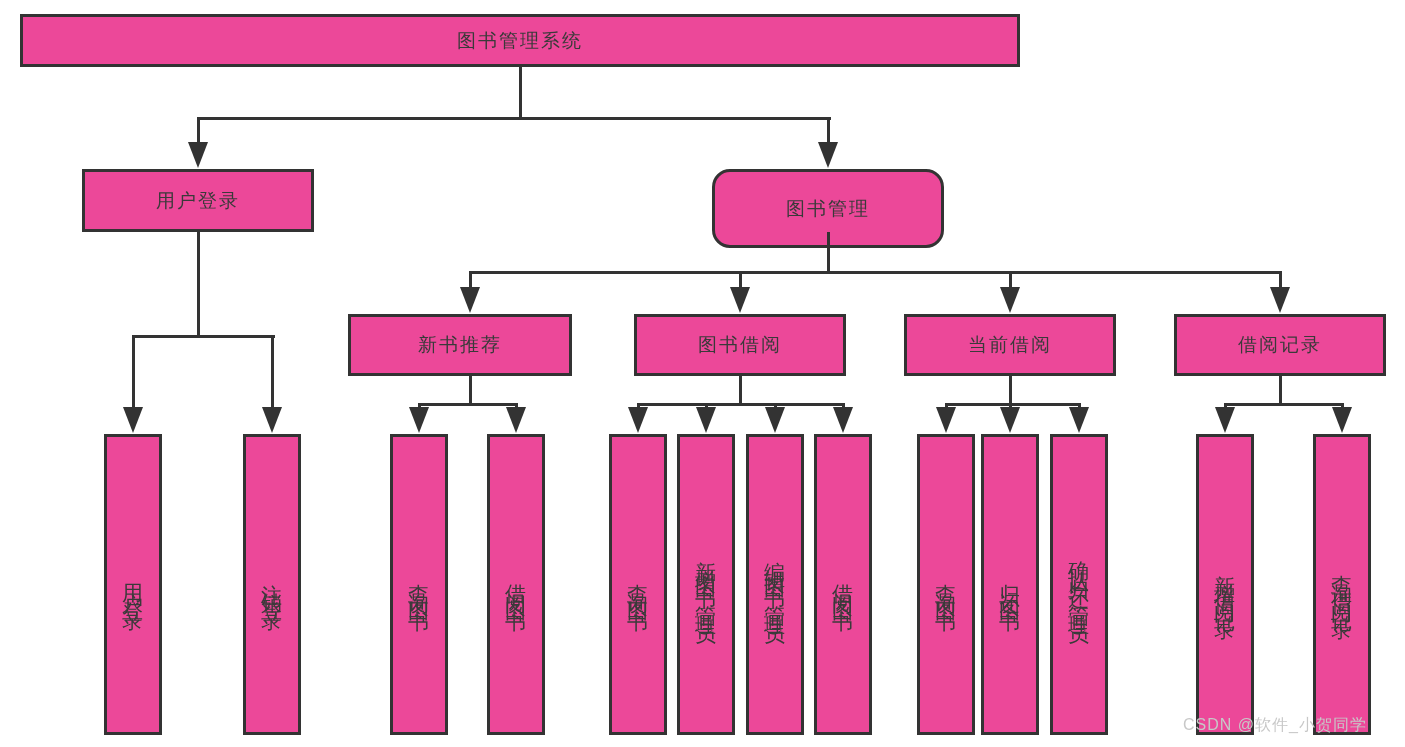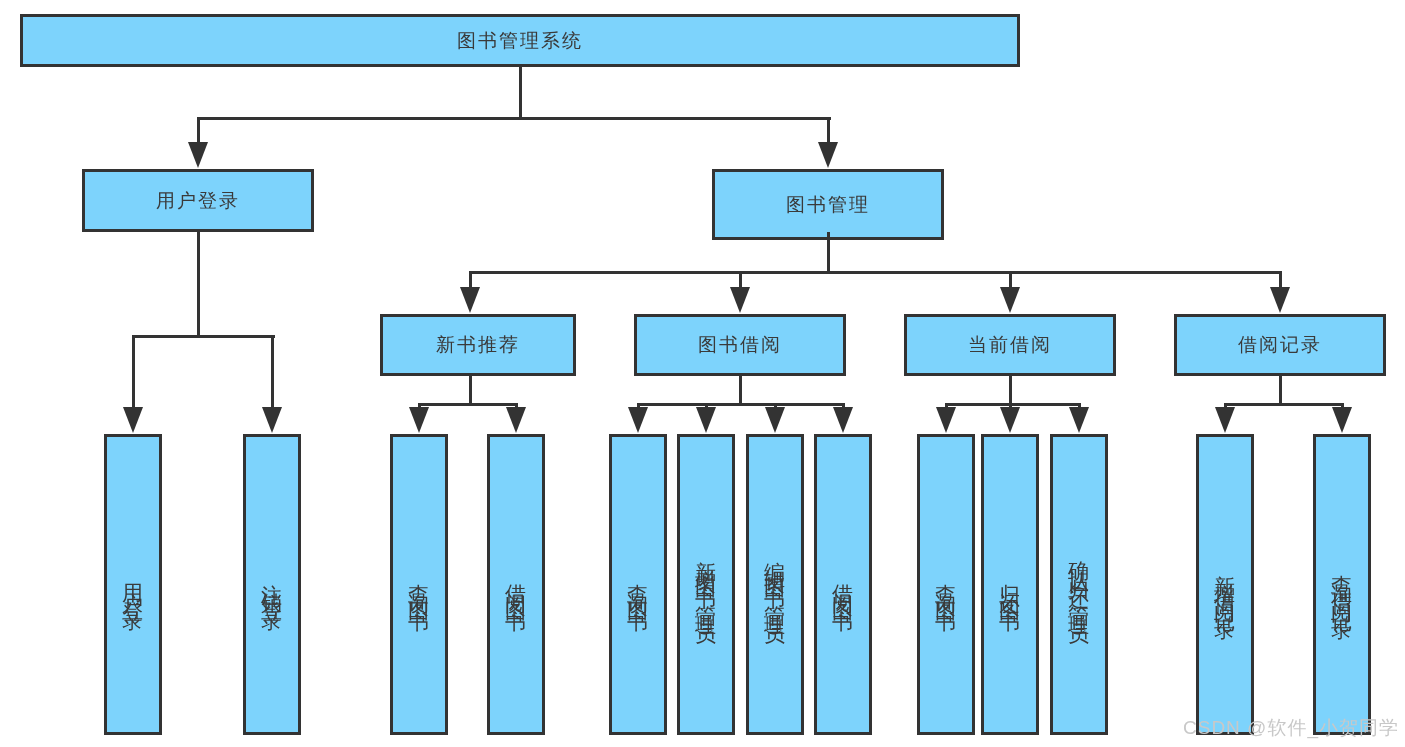--- a/index.html
+++ b/index.html
@@ -8,21 +8,21 @@
     width: 1405px;
     height: 747px;
     background: var(--background, #ffffff);
     font-family: "Liberation Sans", "DejaVu Sans", sans-serif;
     overflow: hidden;
   }
   .node {
     position: absolute;
     box-sizing: border-box;
     border: 3px solid var(--line, #333333);
-    background: #7dd3fc;
+    background: #ec4899;
     color: var(--text, #3a3a3a);
     display: flex;
     align-items: center;
     justify-content: center;
   }
   .node.h { font-size: 19px; letter-spacing: 2px; }
   .vtext {
     writing-mode: vertical-rl;
     text-orientation: mixed;
     font-size: 21px;
@@ -36,44 +36,44 @@
     position: absolute;
     width: 0; height: 0;
     border-left: 10px solid transparent;
     border-right: 10px solid transparent;
     border-top: 26px solid var(--line, #333333);
   }
   .watermark {
     position: absolute;
     left: 1183px;
     top: 715px;
-    font-size: 19px;
+    font-size: 16px;
     color: var(--watermark, #c8c8c8);
     white-space: nowrap;
     z-index: 5;
     letter-spacing: 1px;
   }
 </style>
 </head>
 <body>
 
 <div class="canvas">
 
   <div class="node h" style="left:20px; top:14px; width:1000px; height:53px;">
     <span>图书管理系统</span>
   </div>
 
   <div class="node h" style="left:82px; top:169px; width:232px; height:63px;">
     <span>用户登录</span>
   </div>
-  <div class="node h" style="left:712px; top:169px; width:232px; height:71px;">
+  <div class="node h" style="left:712px; top:169px; width:232px; height:79px;border-radius:18px;">
     <span>图书管理</span>
   </div>
 
-  <div class="node h" style="left:380px; top:314px; width:196px; height:62px;text-align:right;">
+  <div class="node h" style="left:348px; top:314px; width:224px; height:62px;text-align:right;">
     <span>新书推荐</span>
   </div>
   <div class="node h" style="left:904px; top:314px; width:212px; height:62px;">
     <span>当前借阅</span>
   </div>
   <div class="node h" style="left:634px; top:314px; width:212px; height:62px;">
     <span>图书借阅</span>
   </div>
   <div class="node h" style="left:1174px; top:314px; width:212px; height:62px;">
     <span>借阅记录</span>

